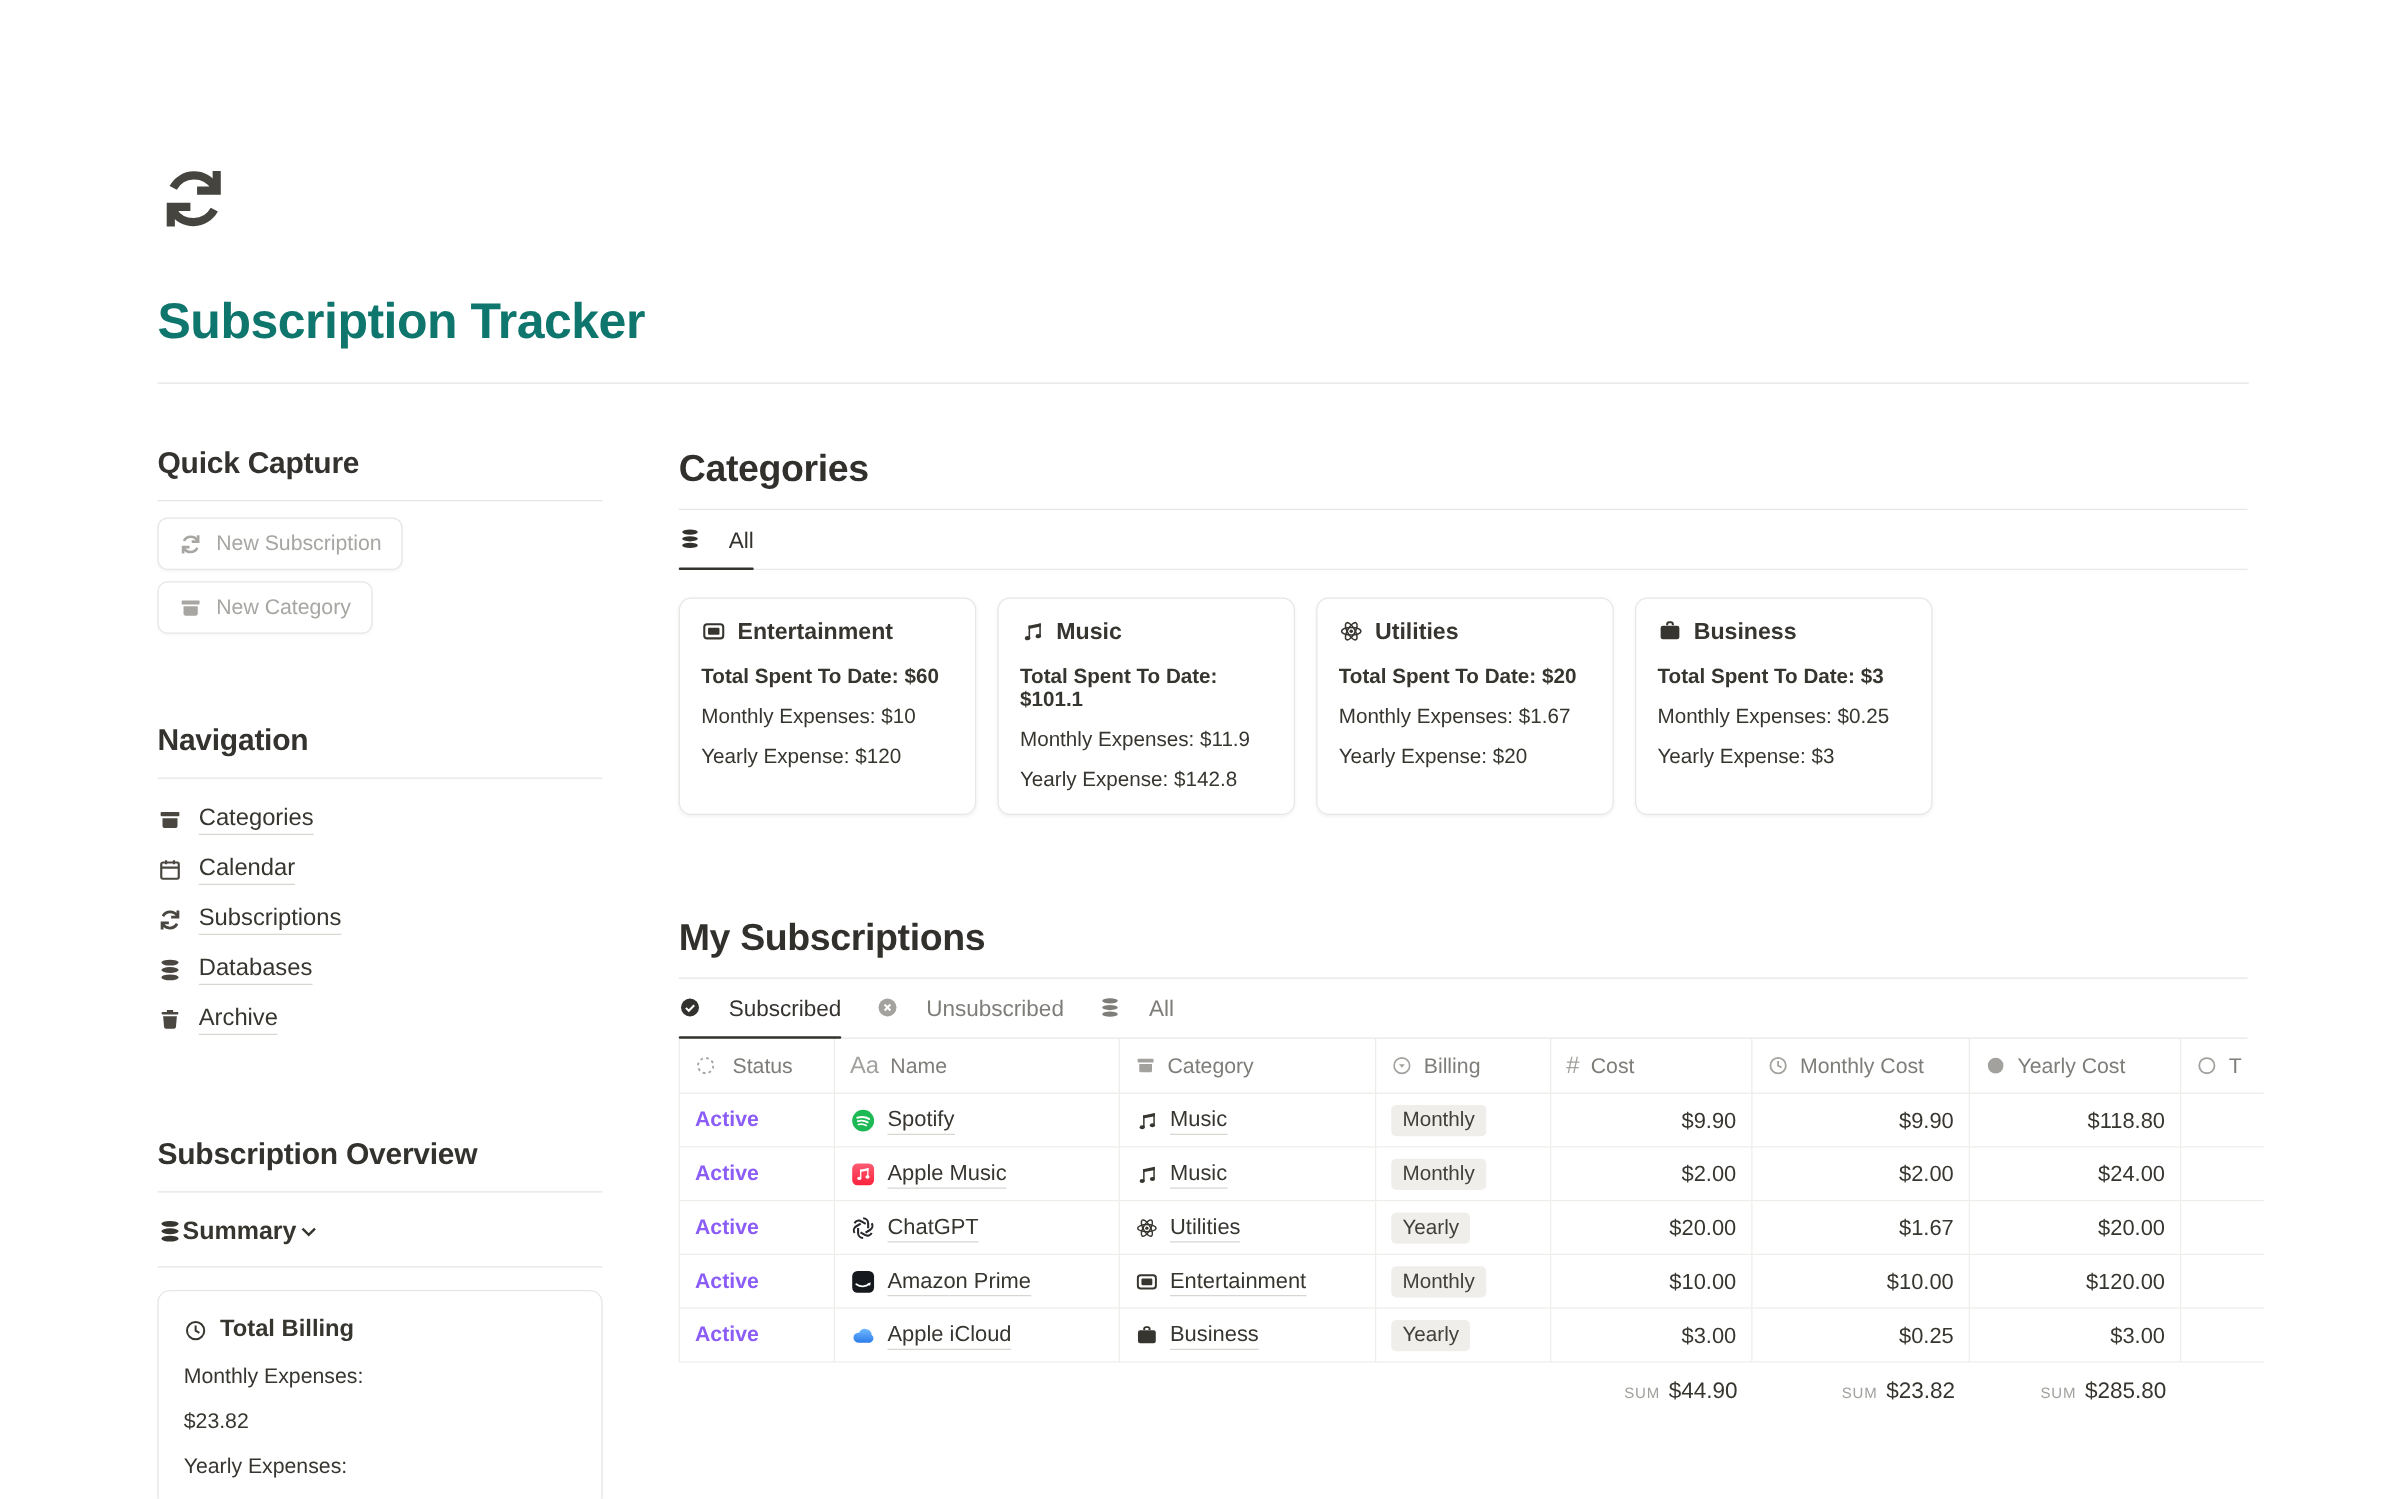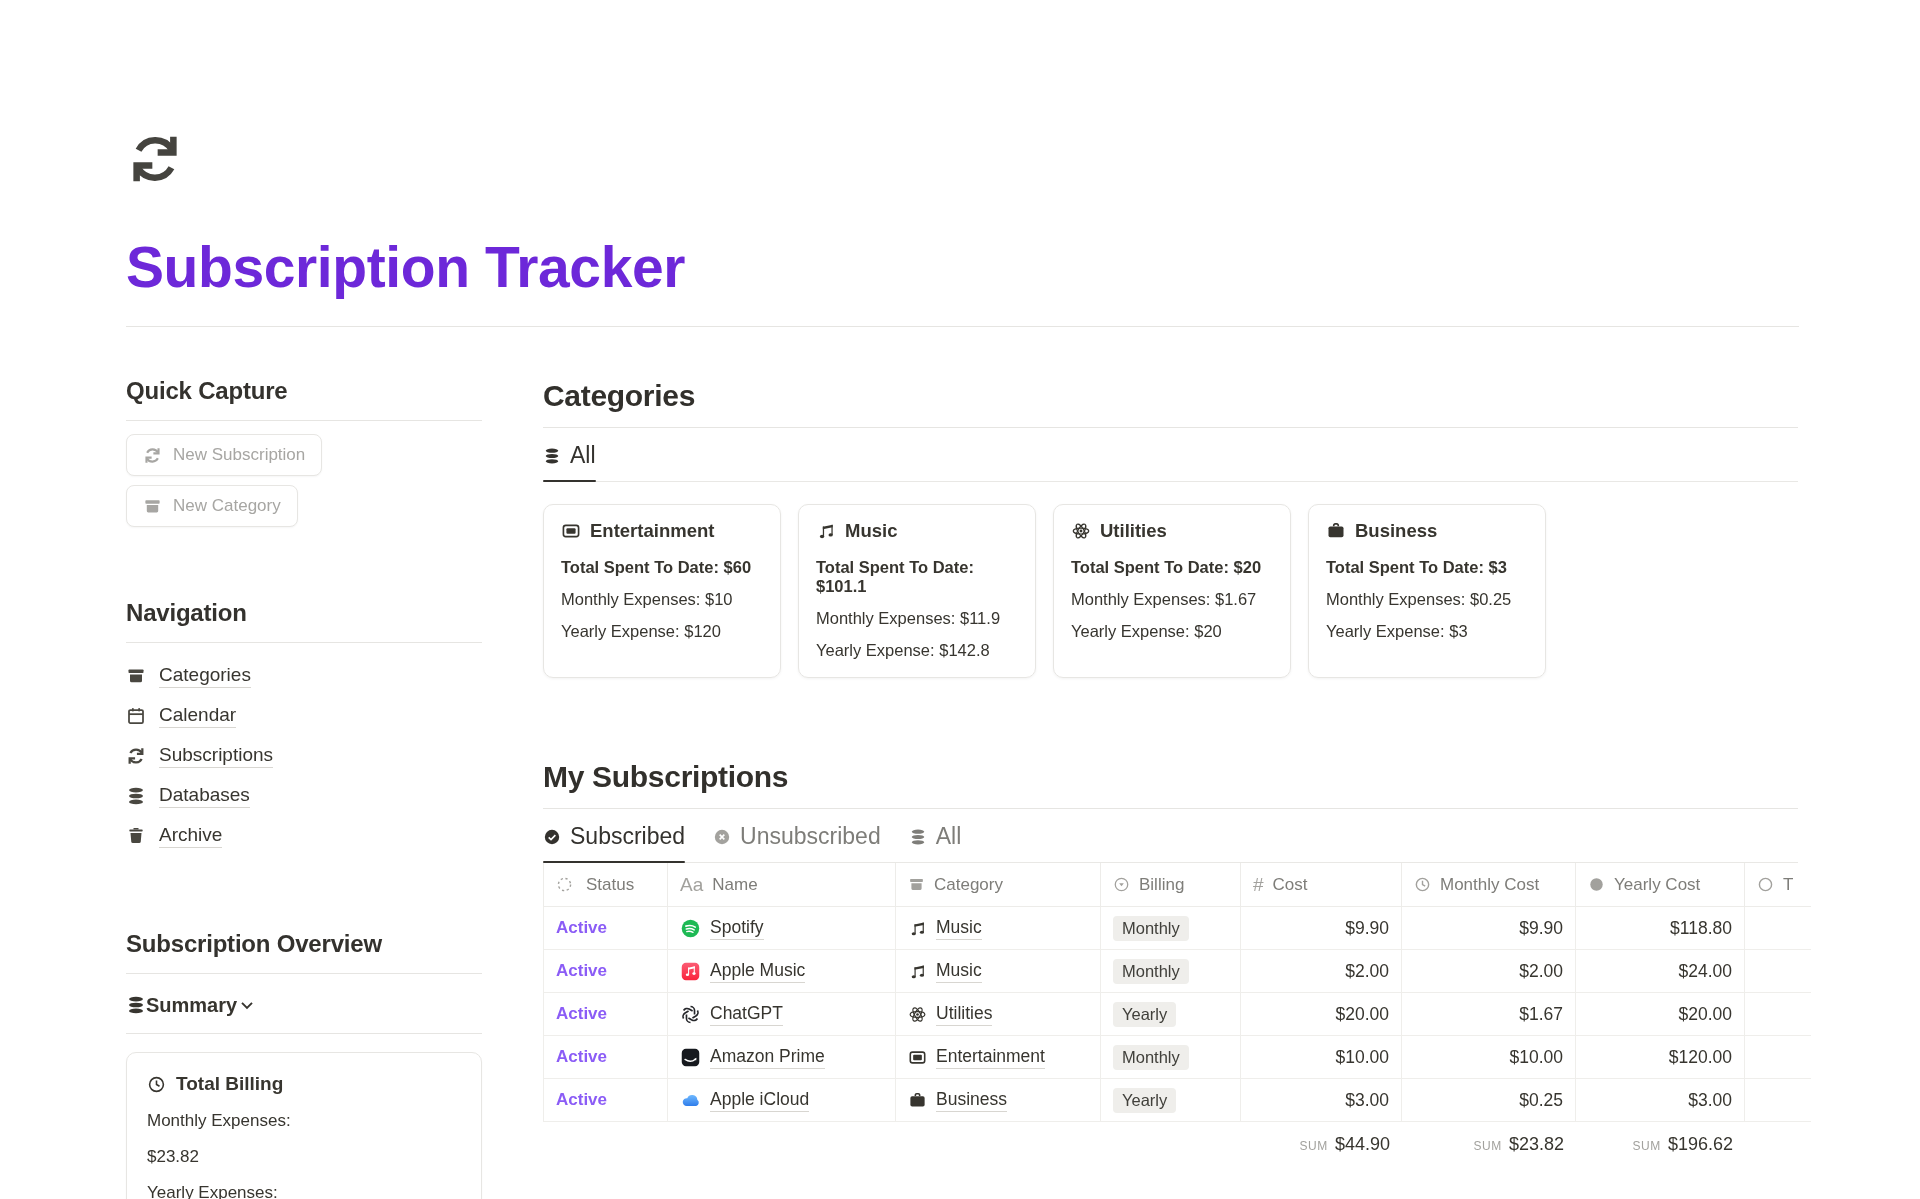--- a/index.html
+++ b/index.html
@@ -7,21 +7,21 @@
   body {
     width:1920px; height:1199px; overflow:hidden; background:#fff;
     font-family:"Liberation Sans","DejaVu Sans",sans-serif; color:#37352F;
     -webkit-font-smoothing:antialiased;
   }
   .page { padding-left:126px; padding-top:130px; }
   .ic { display:inline-flex; flex:none; }
   .ic svg { width:100%; height:100%; display:block; }
 
   .page-icon { width:58px; height:58px; color:#45443F; }
-  h1.title { font-size:57px; font-weight:700; margin:42px 0 0 0; letter-spacing:-0.4px; color:#6d28d9; }
+  h1.title { font-size:40px; font-weight:700; margin:42px 0 0 0; letter-spacing:-0.4px; color:#0f766e; }
   hr { border:none; border-top:1px solid #E6E5E2; margin:0; }
   .title-hr { margin-top:26px; width:1673px; }
 
   .cols { display:flex; }
   aside { width:356px; flex:0 0 356px; margin-right:61px; }
   main  { width:1268px; flex:0 0 1268px; }
 
   aside h3 { font-size:24px; font-weight:700; margin:0; color:#34322E; letter-spacing:-0.2px; }
   .h3-qc { margin-top:50px; } .h3-nav { margin-top:72px; } .h3-ov { margin-top:74px; }
   .side-hr { margin-top:15px; }
@@ -51,22 +51,22 @@
   .tb-head .ic { width:19px; height:19px; color:#37352F; }
   .tb-title { font-size:19px; font-weight:700; }
   .tb-line { font-size:17px; margin-top:16px; color:#37352F; }
 
   main h2 { font-size:30px; font-weight:700; margin:0; color:#32302C; letter-spacing:-0.3px; }
   .h2-cat { margin-top:52px; }
   .h2-subs { margin-top:82px; }
   .main-hr { margin-top:14px; width:1255px; }
 
   .tabs { display:flex; gap:28px; border-bottom:1px solid #E9E8E5; width:1255px; }
-  .tab { display:flex; align-items:center; gap:9px; padding:14px 0 12px 0; position:relative;
-         font-size:23px; color:#7E7D79; cursor:pointer; }
+  .tab { display:flex; align-items:flex-start; gap:22px; padding:14px 0 12px 0; position:relative;
+         font-size:18px; color:#7E7D79; cursor:pointer; }
   .tab .ic { width:18px; height:18px; color:#7E7D79; }
   .tab.active { color:#34322E; font-weight:500; }
   .tab.active .ic { color:#34322E; }
   .tab.active::after { content:""; position:absolute; left:0; right:0; bottom:-1px; height:2.5px;
                        background:#34322E; border-radius:1px; }
   .ic-x { color:#A3A29E !important; }
 
   .cards { display:flex; gap:17px; margin-top:22px; }
   .card { width:238px; border:1px solid #E7E6E3; border-radius:10px; padding:15px 17px 17px;
           box-shadow:0 1px 3px rgba(15,15,15,0.05); cursor:pointer; }
@@ -652,19 +652,19 @@
           <div class="sumcell sc-cost">
             <span class="sum-k">SUM</span>
             <span class="sum-v">$44.90</span>
           </div>
           <div class="sumcell sc-month">
             <span class="sum-k">SUM</span>
             <span class="sum-v">$23.82</span>
           </div>
           <div class="sumcell sc-year">
             <span class="sum-k">SUM</span>
-            <span class="sum-v">$196.62</span>
+            <span class="sum-v">$285.80</span>
           </div>
         </div>
       </div>
     </main>
   </div>
 </div>
 
 </body></html>

